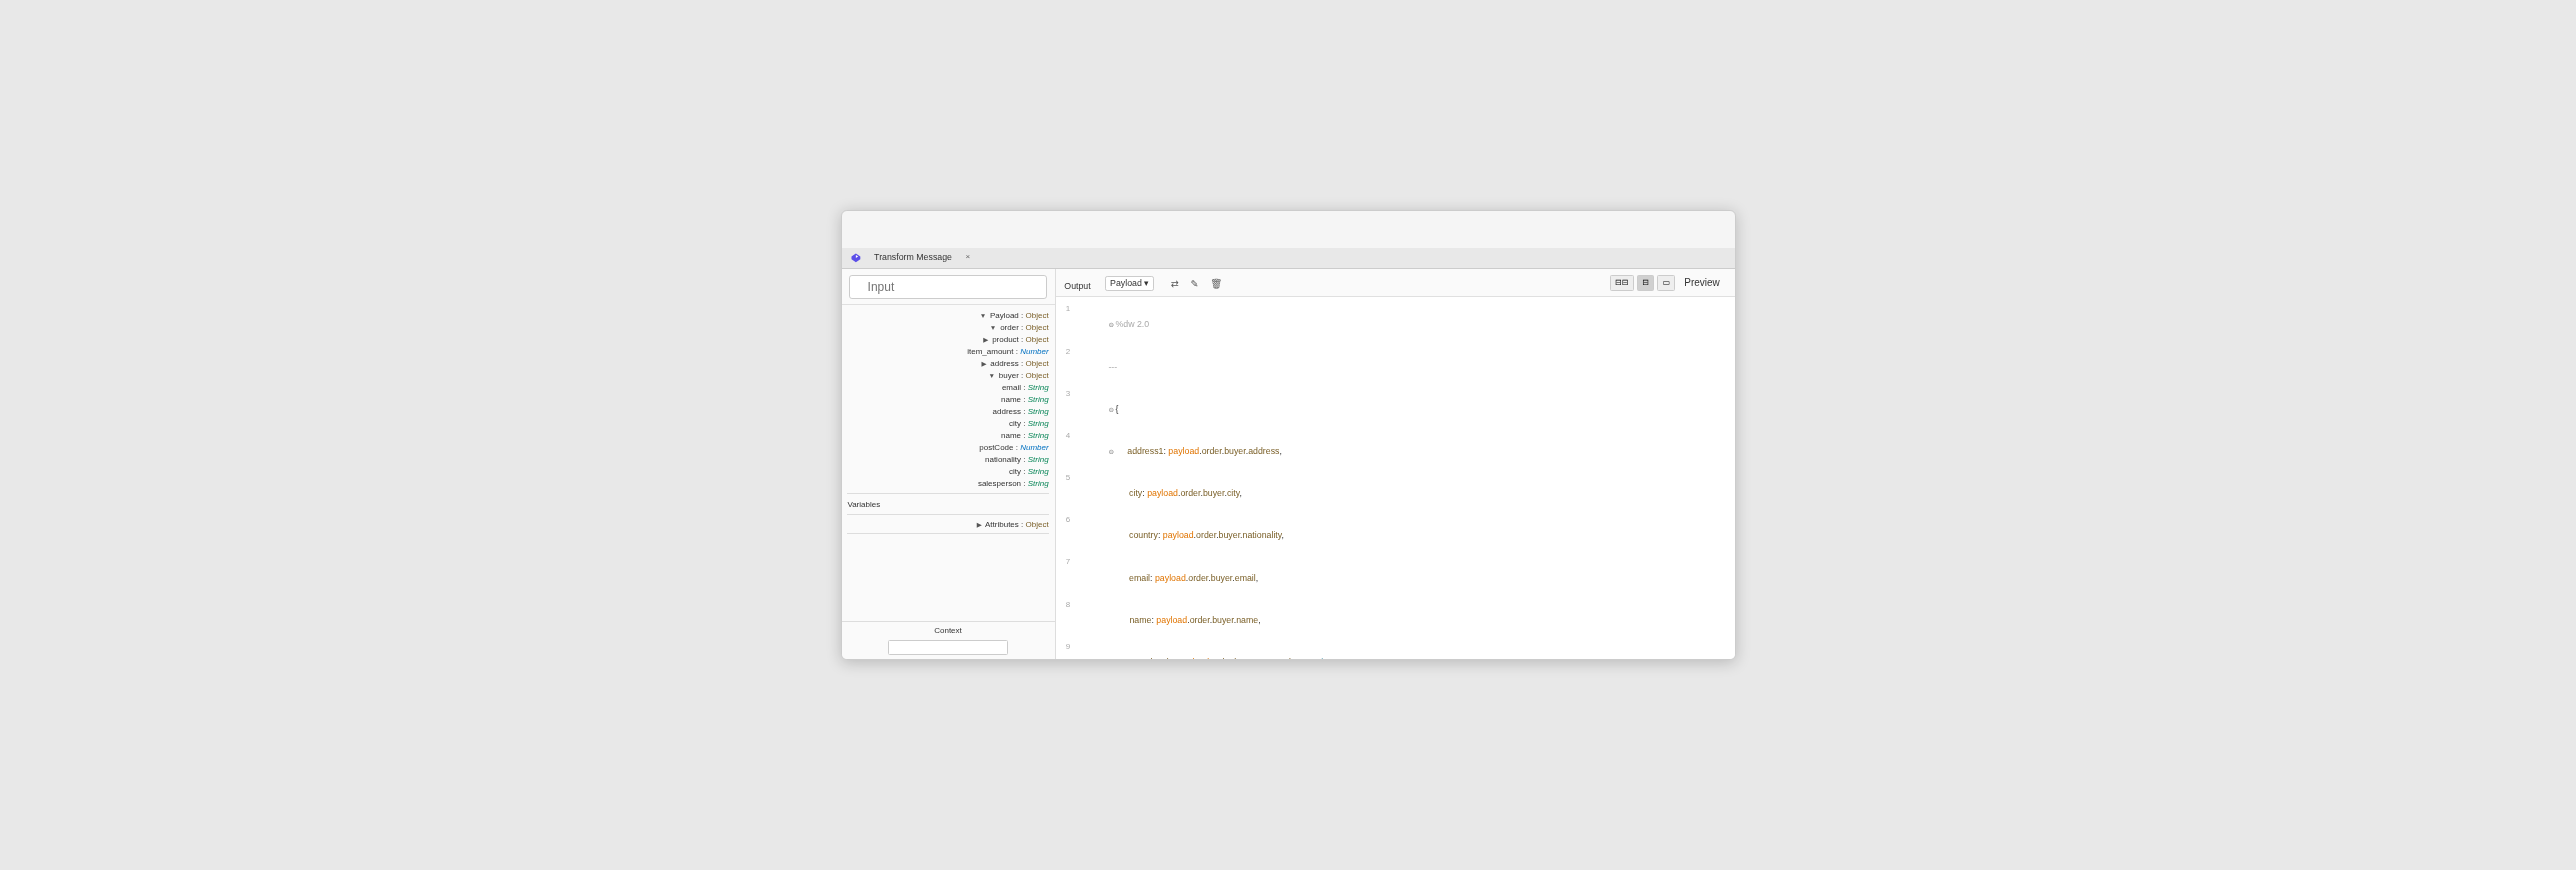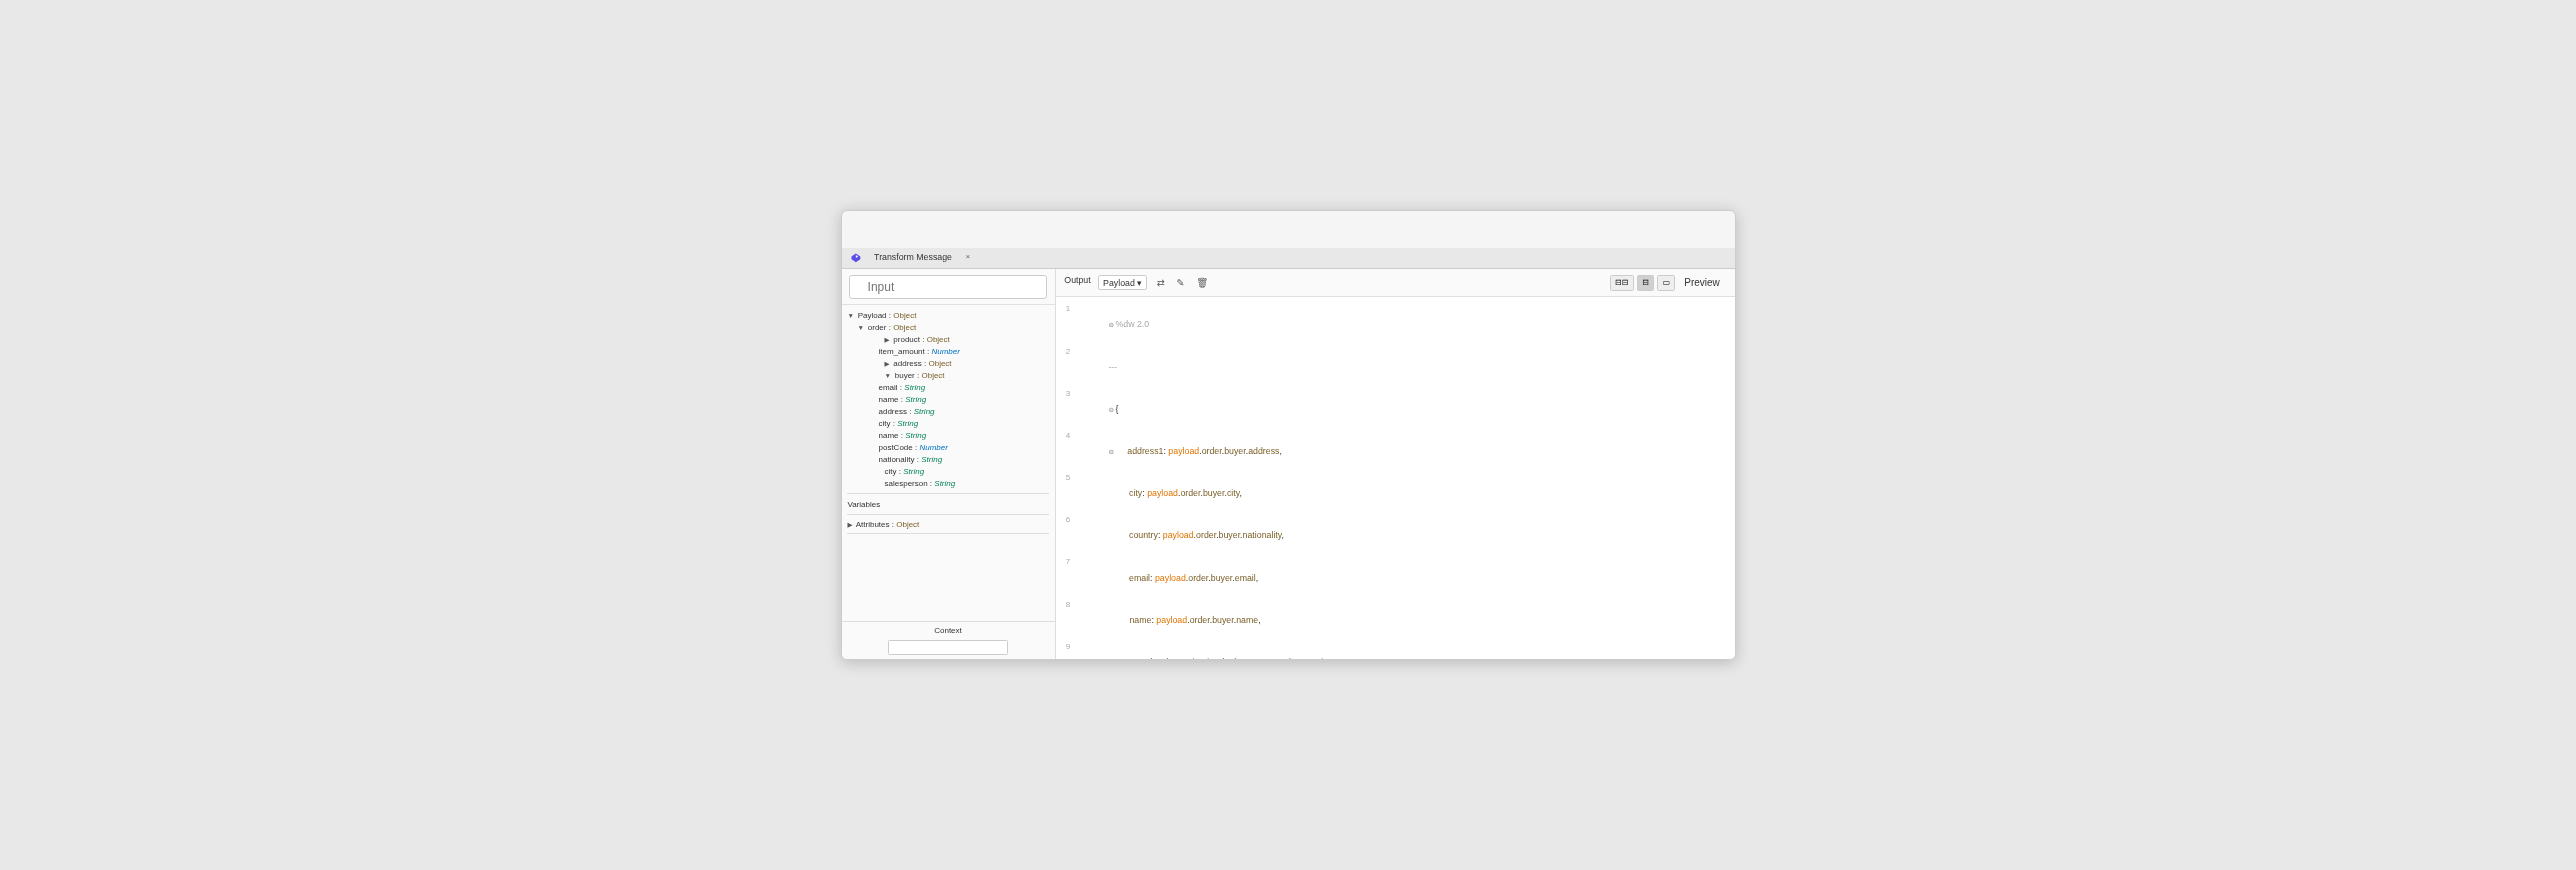--- a/index.html
+++ b/index.html
@@ -103,20 +103,21 @@
       flex: 1;
       overflow-y: auto;
       padding: 4.4px 0;
     }
 
     .tree-item {
       font-size: 8px;
       padding: 1.5px 5.9px;
       cursor: pointer;
       white-space: nowrap;
+      text-align: right;
     }
 
     .type-object { color: #795E26; }
     .type-string { color: #098658; font-style: italic; }
     .type-number { color: #0070c1; font-style: italic; }
     .key-name { color: #333; }
 
     .indent-0 { padding-left: 5.9px; }
     .indent-1 { padding-left: 16px; }
     .indent-2 { padding-left: 43px; }
@@ -165,24 +166,24 @@
     
     .right-panel {
       flex: 1;
       background: white;
       display: flex;
       flex-direction: column;
     }
 
     .toolbar {
       display: flex;
-      align-items: flex-start;
+      align-items: flex-end;
       padding: 5.9px 8.8px;
       border-bottom: 0.7px solid #e0e0e0;
-      gap: 7px;
+      gap: 14px;
       background: #fafafa;
     }
 
     .toolbar-label {
       font-size: 8.8px;
       color: #333;
       font-weight: 500;
     }
 
     .payload-dropdown {

